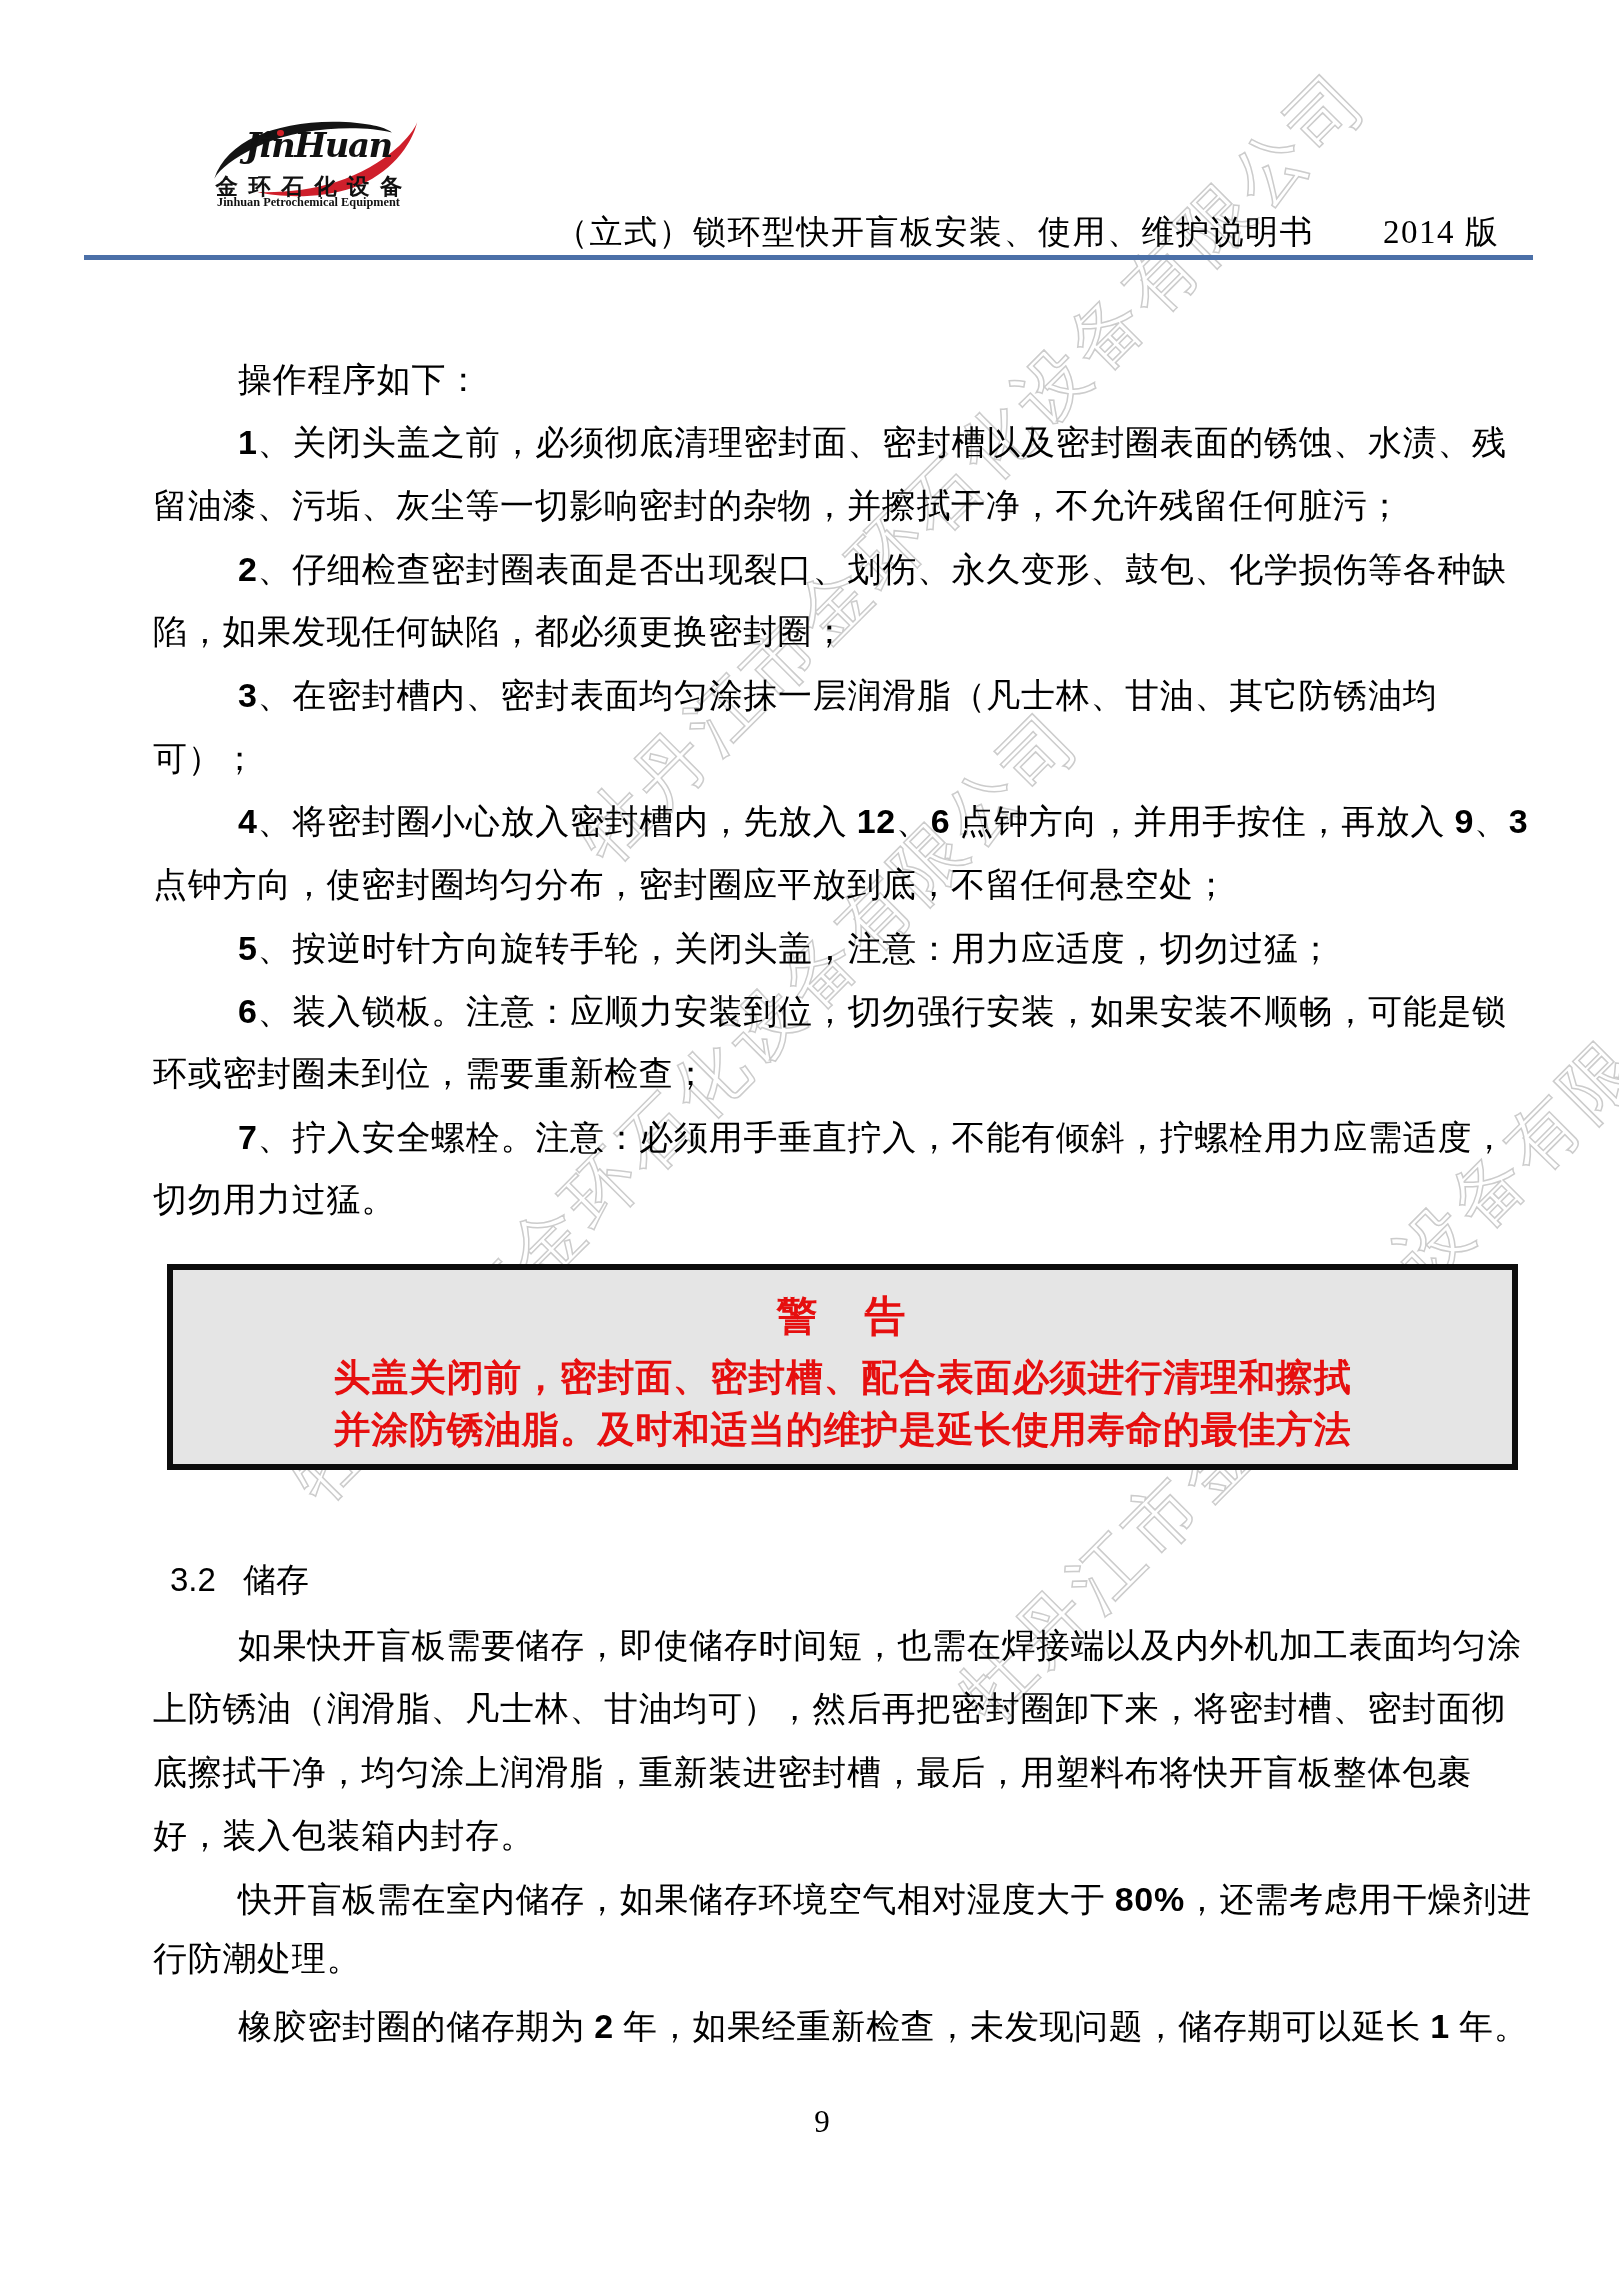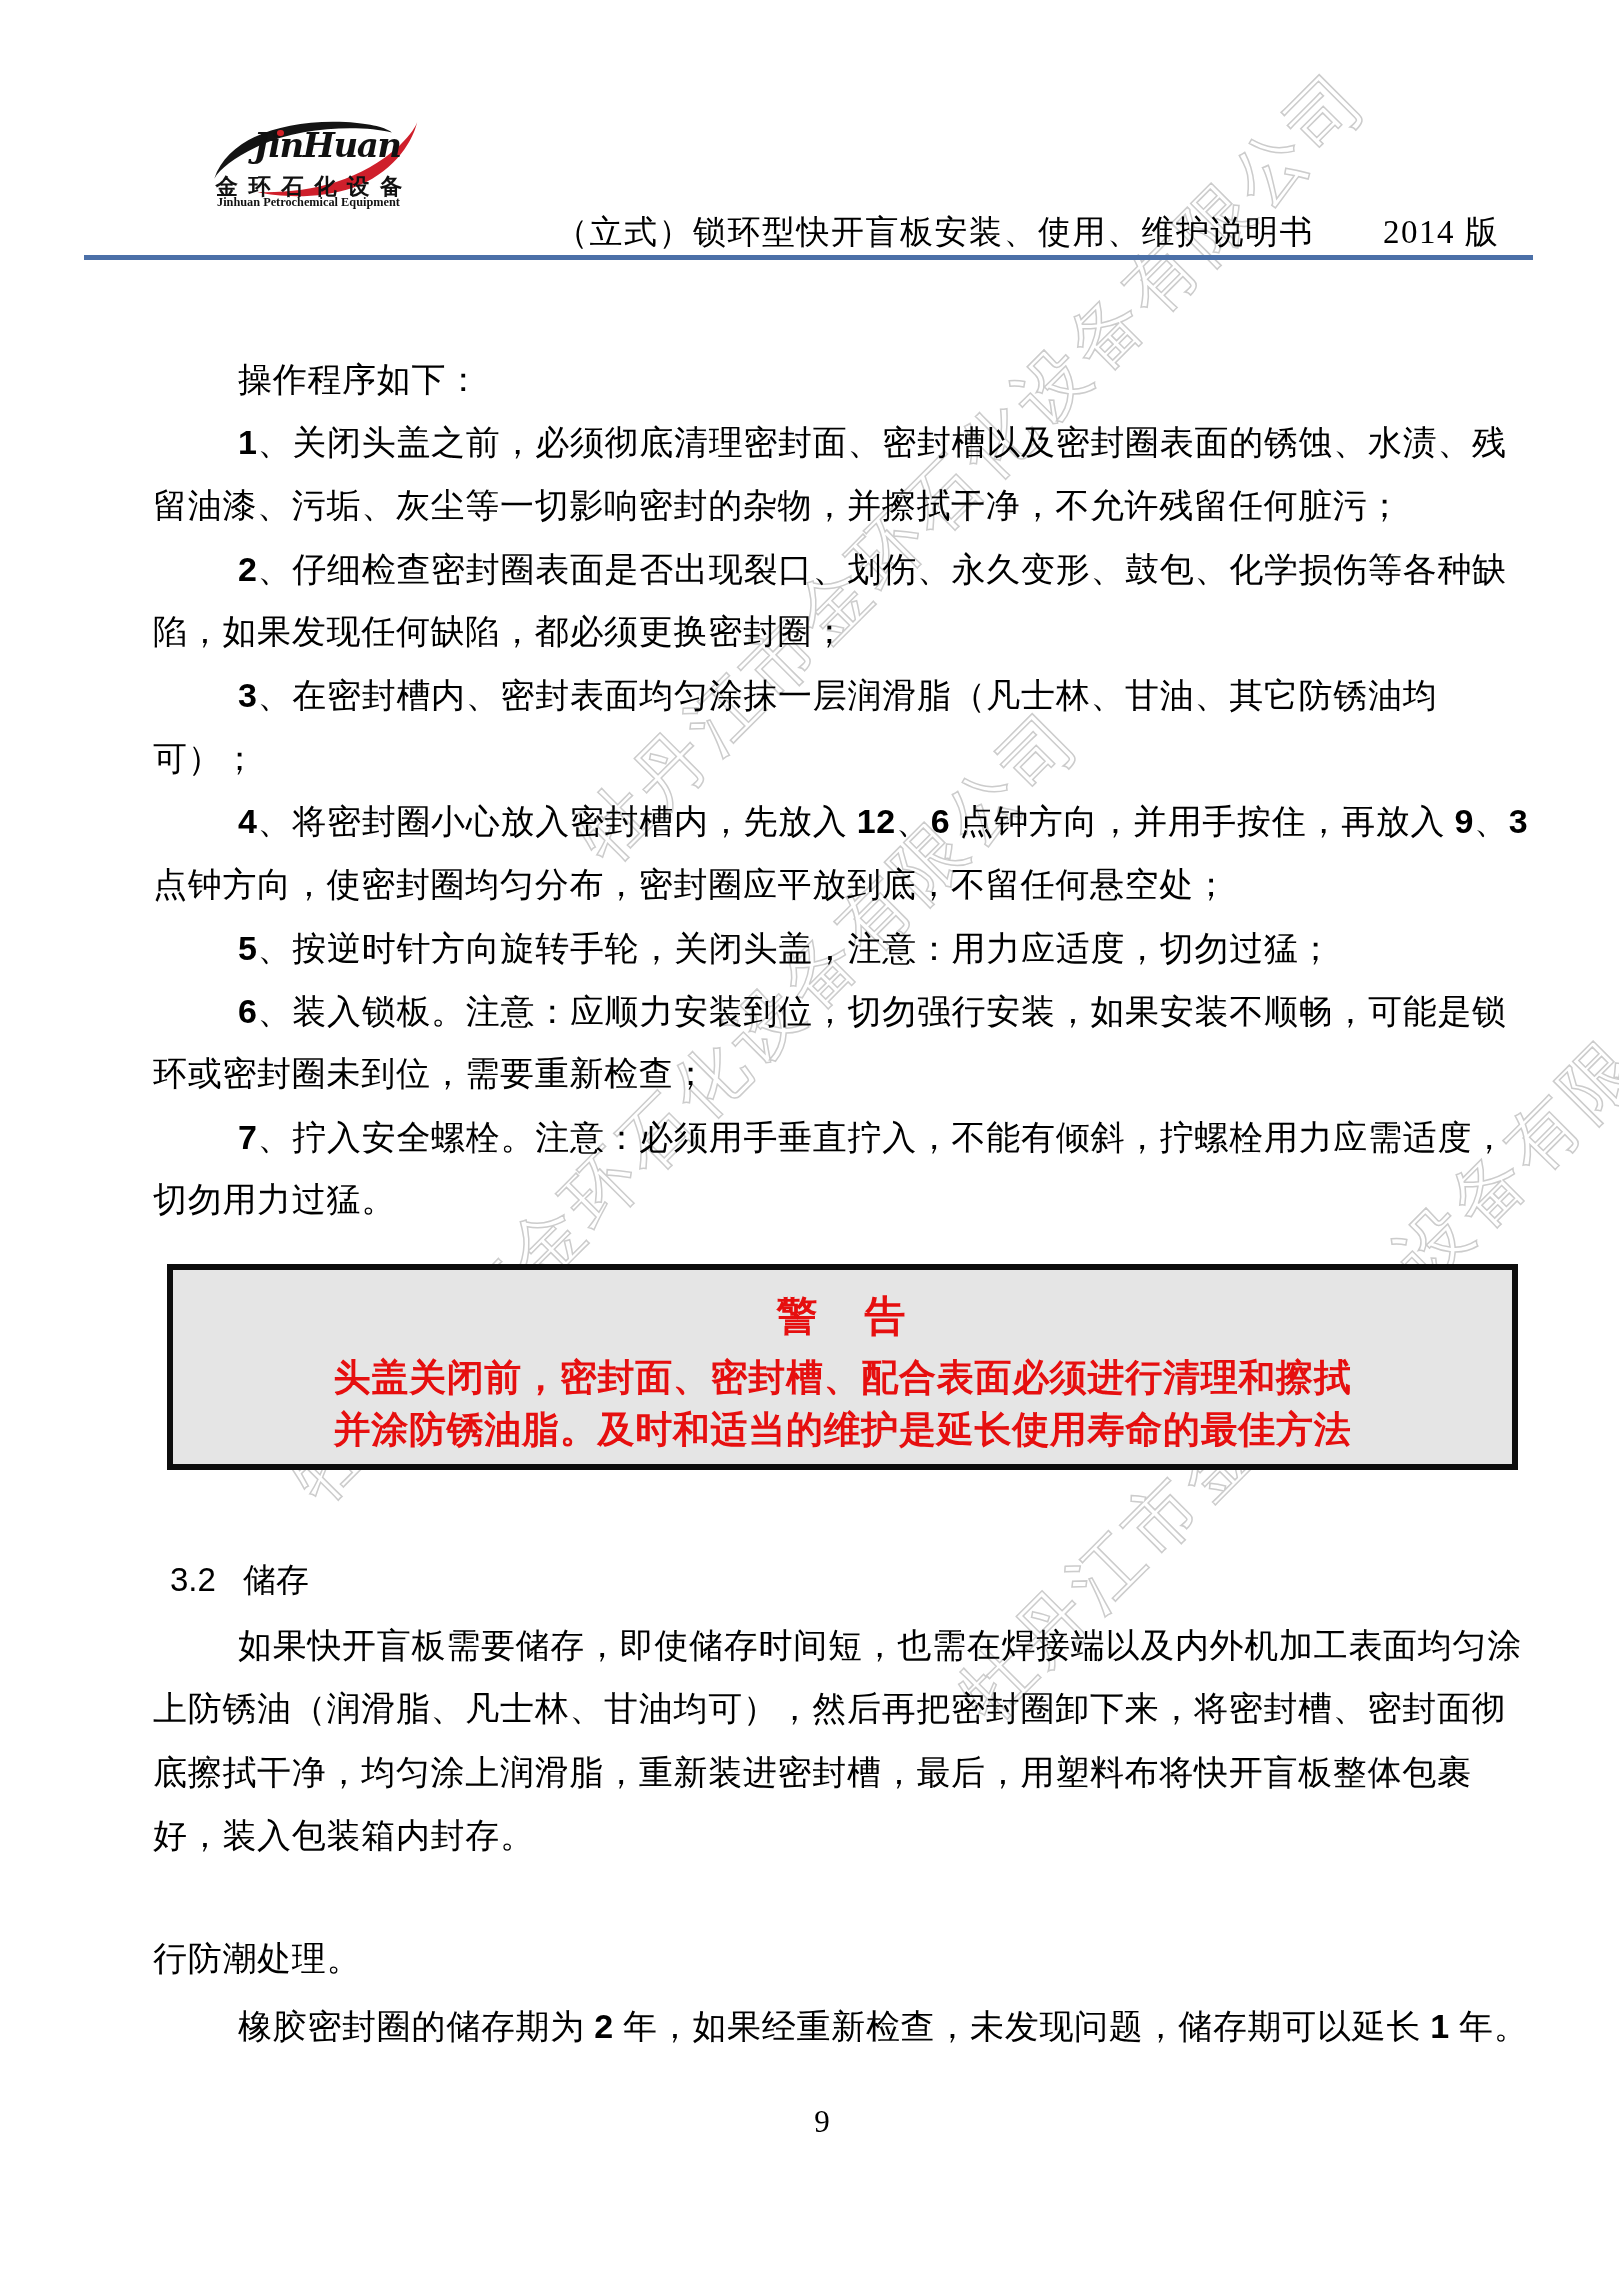--- a/index.html
+++ b/index.html
@@ -24,21 +24,21 @@
     transform-origin:0 50%;
     z-index:0;
     user-select:none;
   }
   
   #logo{position:absolute;left:211px;top:116px;width:217px;height:97px;z-index:2;}
   #logo .script{
     position:absolute;left:25.4px;top:9px;width:164px;
     font-family:"DejaVu Serif","Liberation Serif",serif;
     font-style:italic;font-weight:bold;font-size:34px;
-    letter-spacing:-1.5px;color:#111;text-align:right;
+    letter-spacing:-1.5px;color:#111;text-align:center;
   }
   #logo .idot{position:absolute;left:66px;top:13.5px;width:6.7px;height:6.7px;border-radius:50%;background:#d22027;}
   #logo .cn{
     position:absolute;left:4.5px;top:55px;width:187px;
     font-family:"Liberation Sans","DejaVu Sans",sans-serif;
     font-weight:bold;font-size:22.4px;letter-spacing:10.5px;white-space:nowrap;color:#111;
   }
   #logo .en{
     position:absolute;left:6px;top:79px;width:194px;
     font-family:"Liberation Serif","DejaVu Serif",serif;
@@ -136,19 +136,20 @@
   </div>
 
   <div id="section-heading">
     <span>3.2</span><span class="gap"></span><span>储存</span>
   </div>
 
   <div class="bline" style="top:1688px;"><span>上防锈油（润滑脂、凡士林、甘油均可），然后再把密封圈卸下来，将密封槽、密封面彻</span></div>
   <div class="bline indent" style="top:1625px;"><span>如果快开盲板需要储存，即使储存时间短，也需在焊接端以及内外机加工表面均匀涂</span></div>
   <div class="bline" style="top:1752px;"><span>底擦拭干净，均匀涂上润滑脂，重新装进密封槽，最后，用塑料布将快开盲板整体包裹</span></div>
   <div class="bline" style="top:1815px;"><span>好，装入包装箱内封存。</span></div>
+  <div class="bline indent" style="top:1878px;"><span>快开盲板需在室内储存，如果储存环境空气相对湿度大于 </span><span class="num">80%</span><span>，还需考虑用干燥剂进</span></div>
   <div class="bline" style="top:1938px;"><span>行防潮处理。</span></div>
   <div class="bline indent" style="top:2005px;"><span>橡胶密封圈的储存期为 </span><span class="num">2</span><span> 年，如果经重新检查，未发现问题，储存期可以延长 </span><span class="num">1</span><span> 年。</span></div>
 
   <div id="page-number">9</div>
 
 </div>
 
 
 </body></html>

